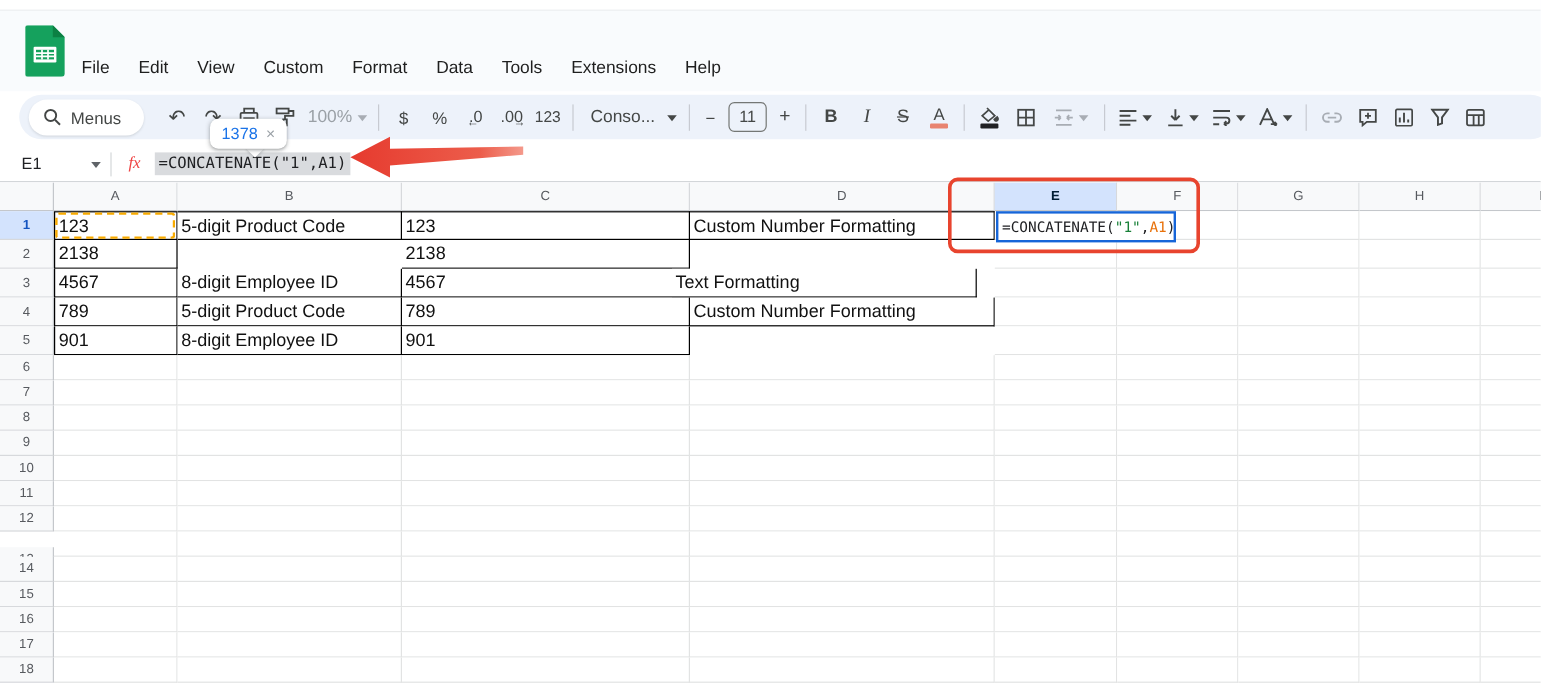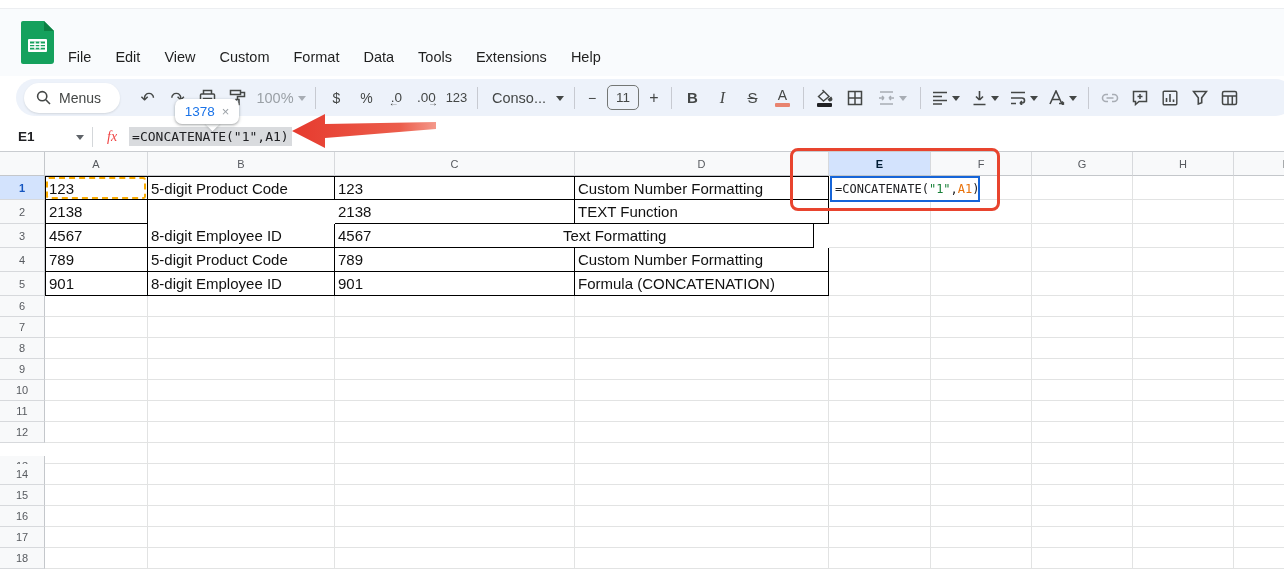--- a/index.html
+++ b/index.html
@@ -47,21 +47,21 @@
           box-shadow:0 1px 2px rgba(60,64,67,.3),0 1px 3px 1px rgba(60,64,67,.15);
           display:flex; align-items:center; justify-content:center; gap:7px; z-index:30; }
   .chip .val { color:#1a73e8; font-size:13.5px; }
   .chip .x { color:#9aa0a6; font-size:13px; }
   .chip-caret { position:absolute; left:207px; top:118px; width:11px; height:11px; background:#fff;
                 transform:rotate(45deg); box-shadow:1px 1px 2px rgba(60,64,67,.2); z-index:29; }
 
   
   .formula-bar { position:absolute; left:0; top:122px; width:1284px; height:30px; background:#fff;
                  border-bottom:1px solid #c9ccd0; display:flex; align-items:center; }
-  .name-box { width:92px; padding-left:18px; display:flex; align-items:center; font-size:13.5px; color:#202124;font-weight:bold; }
+  .name-box { width:92px; padding-left:18px; display:flex; align-items:center; font-size:13.5px; color:#202124; }
   .name-box .caret { margin-left:auto; margin-right:8px; border-top-color:#5f6368; }
   .fb-div { width:1px; height:20px; background:#d4d7da; }
   .fx { font-family:"Liberation Serif", serif; font-style:italic; color:#ef4444; font-size:14px; margin:0 12px 0 14px; }
   .formula-text { font-family:"DejaVu Sans Mono", monospace; font-size:13px; color:#202124;
                   background:#d9dbde; padding:2px 3px; }
 
   
   .grid { position:absolute; left:0; top:152px; width:1284px; height:419px; background:#fff; overflow:hidden; }
   .corner { position:absolute; left:0; top:0; width:45px; height:24px; background:#f8f9fa;
             border-right:1px solid #c4c7cb; border-bottom:1px solid #c4c7cb; }
@@ -307,21 +307,20 @@
     <div class="cell data t" style="left: 335px; top: 24px; width: 240px; height: 24px;">123</div>
     <div class="cell data t" style="left: 575px; top: 24px; width: 254px; height: 24px;">Custom Number Formatting</div>
     <div class="cell" style="left: 829px; top: 24px; width: 102px; height: 24px;"></div>
     <div class="cell" style="left: 931px; top: 24px; width: 101px; height: 24px;"></div>
     <div class="cell" style="left: 1032px; top: 24px; width: 101px; height: 24px;"></div>
     <div class="cell" style="left: 1133px; top: 24px; width: 101px; height: 24px;"></div>
     <div class="cell" style="left: 1234px; top: 24px; width: 101px; height: 24px;"></div>
     <div class="row-hdr" style="top: 48px; height: 24px;">2</div>
     <div class="cell data l" style="left: 45px; top: 48px; width: 103px; height: 24px;">2138</div>
     <div class="cell data" style="left: 335px; top: 48px; width: 240px; height: 24px;">2138</div>
-    <div class="cell data" style="left: 575px; top: 48px; width: 254px; height: 24px;">TEXT Function</div>
     <div class="cell" style="left: 829px; top: 48px; width: 102px; height: 24px;"></div>
     <div class="cell" style="left: 931px; top: 48px; width: 101px; height: 24px;"></div>
     <div class="cell" style="left: 1032px; top: 48px; width: 101px; height: 24px;"></div>
     <div class="cell" style="left: 1133px; top: 48px; width: 101px; height: 24px;"></div>
     <div class="cell" style="left: 1234px; top: 48px; width: 101px; height: 24px;"></div>
     <div class="row-hdr" style="top: 72px; height: 24px;">3</div>
     <div class="cell data l" style="left: 45px; top: 72px; width: 103px; height: 24px;">4567</div>
     <div class="cell data" style="left: 148px; top: 72px; width: 187px; height: 24px;">8-digit Employee ID</div>
     <div class="cell data" style="left: 335px; top: 72px; width: 240px; height: 24px;">4567</div>
     <div class="cell data" style="left: 560px; top: 72px; width: 254px; height: 24px;">Text Formatting</div>
@@ -337,21 +336,20 @@
     <div class="cell data" style="left: 575px; top: 96px; width: 254px; height: 24px;">Custom Number Formatting</div>
     <div class="cell" style="left: 829px; top: 96px; width: 102px; height: 24px;"></div>
     <div class="cell" style="left: 931px; top: 96px; width: 101px; height: 24px;"></div>
     <div class="cell" style="left: 1032px; top: 96px; width: 101px; height: 24px;"></div>
     <div class="cell" style="left: 1133px; top: 96px; width: 101px; height: 24px;"></div>
     <div class="cell" style="left: 1234px; top: 96px; width: 101px; height: 24px;"></div>
     <div class="row-hdr" style="top: 120px; height: 24px;">5</div>
     <div class="cell data l" style="left: 45px; top: 120px; width: 103px; height: 24px;">901</div>
     <div class="cell data" style="left: 148px; top: 120px; width: 187px; height: 24px;">8-digit Employee ID</div>
     <div class="cell data" style="left: 335px; top: 120px; width: 240px; height: 24px;">901</div>
-    <div class="cell data" style="left: 575px; top: 120px; width: 254px; height: 24px;">Formula (CONCATENATION)</div>
     <div class="cell" style="left: 829px; top: 120px; width: 102px; height: 24px;"></div>
     <div class="cell" style="left: 931px; top: 120px; width: 101px; height: 24px;"></div>
     <div class="cell" style="left: 1032px; top: 120px; width: 101px; height: 24px;"></div>
     <div class="cell" style="left: 1133px; top: 120px; width: 101px; height: 24px;"></div>
     <div class="cell" style="left: 1234px; top: 120px; width: 101px; height: 24px;"></div>
     <div class="row-hdr" style="top: 144px; height: 21px;">6</div>
     <div class="cell" style="left: 45px; top: 144px; width: 103px; height: 21px;"></div>
     <div class="cell" style="left: 148px; top: 144px; width: 187px; height: 21px;"></div>
     <div class="cell" style="left: 335px; top: 144px; width: 240px; height: 21px;"></div>
     <div class="cell" style="left: 575px; top: 144px; width: 254px; height: 21px;"></div>

